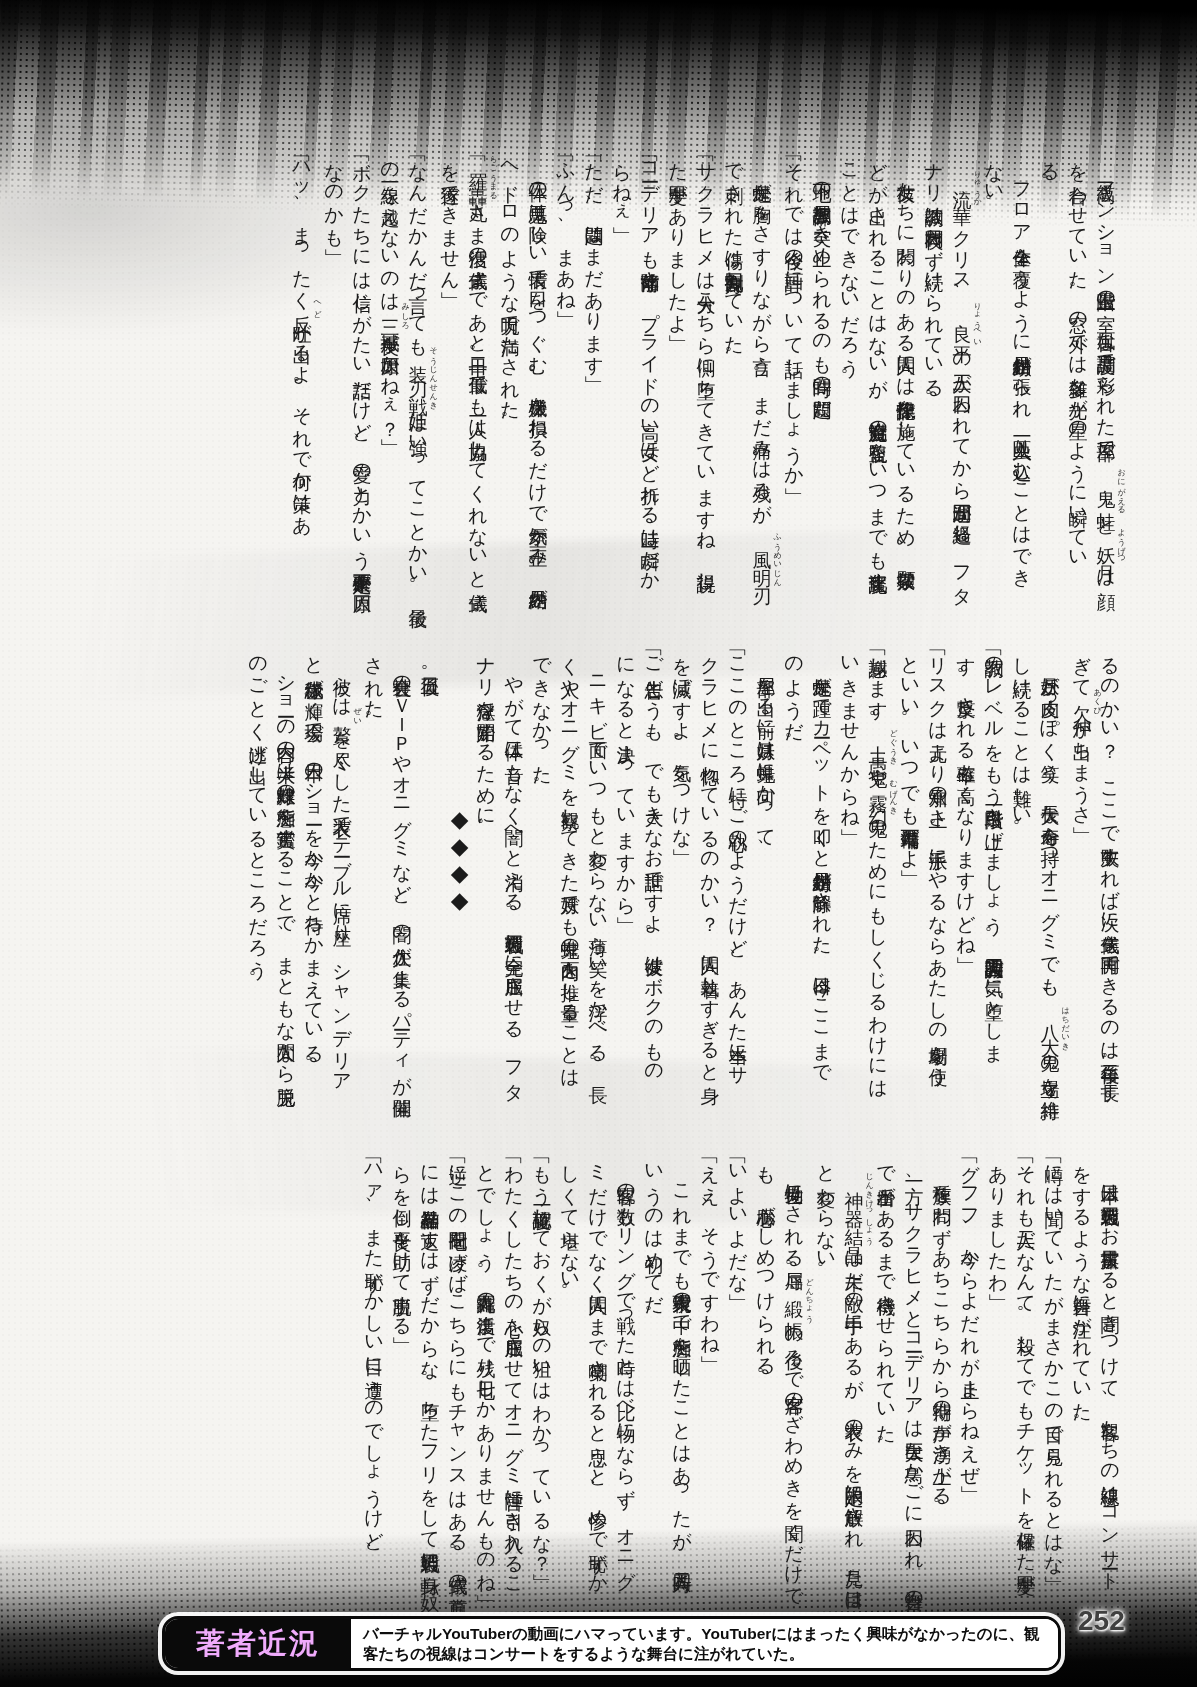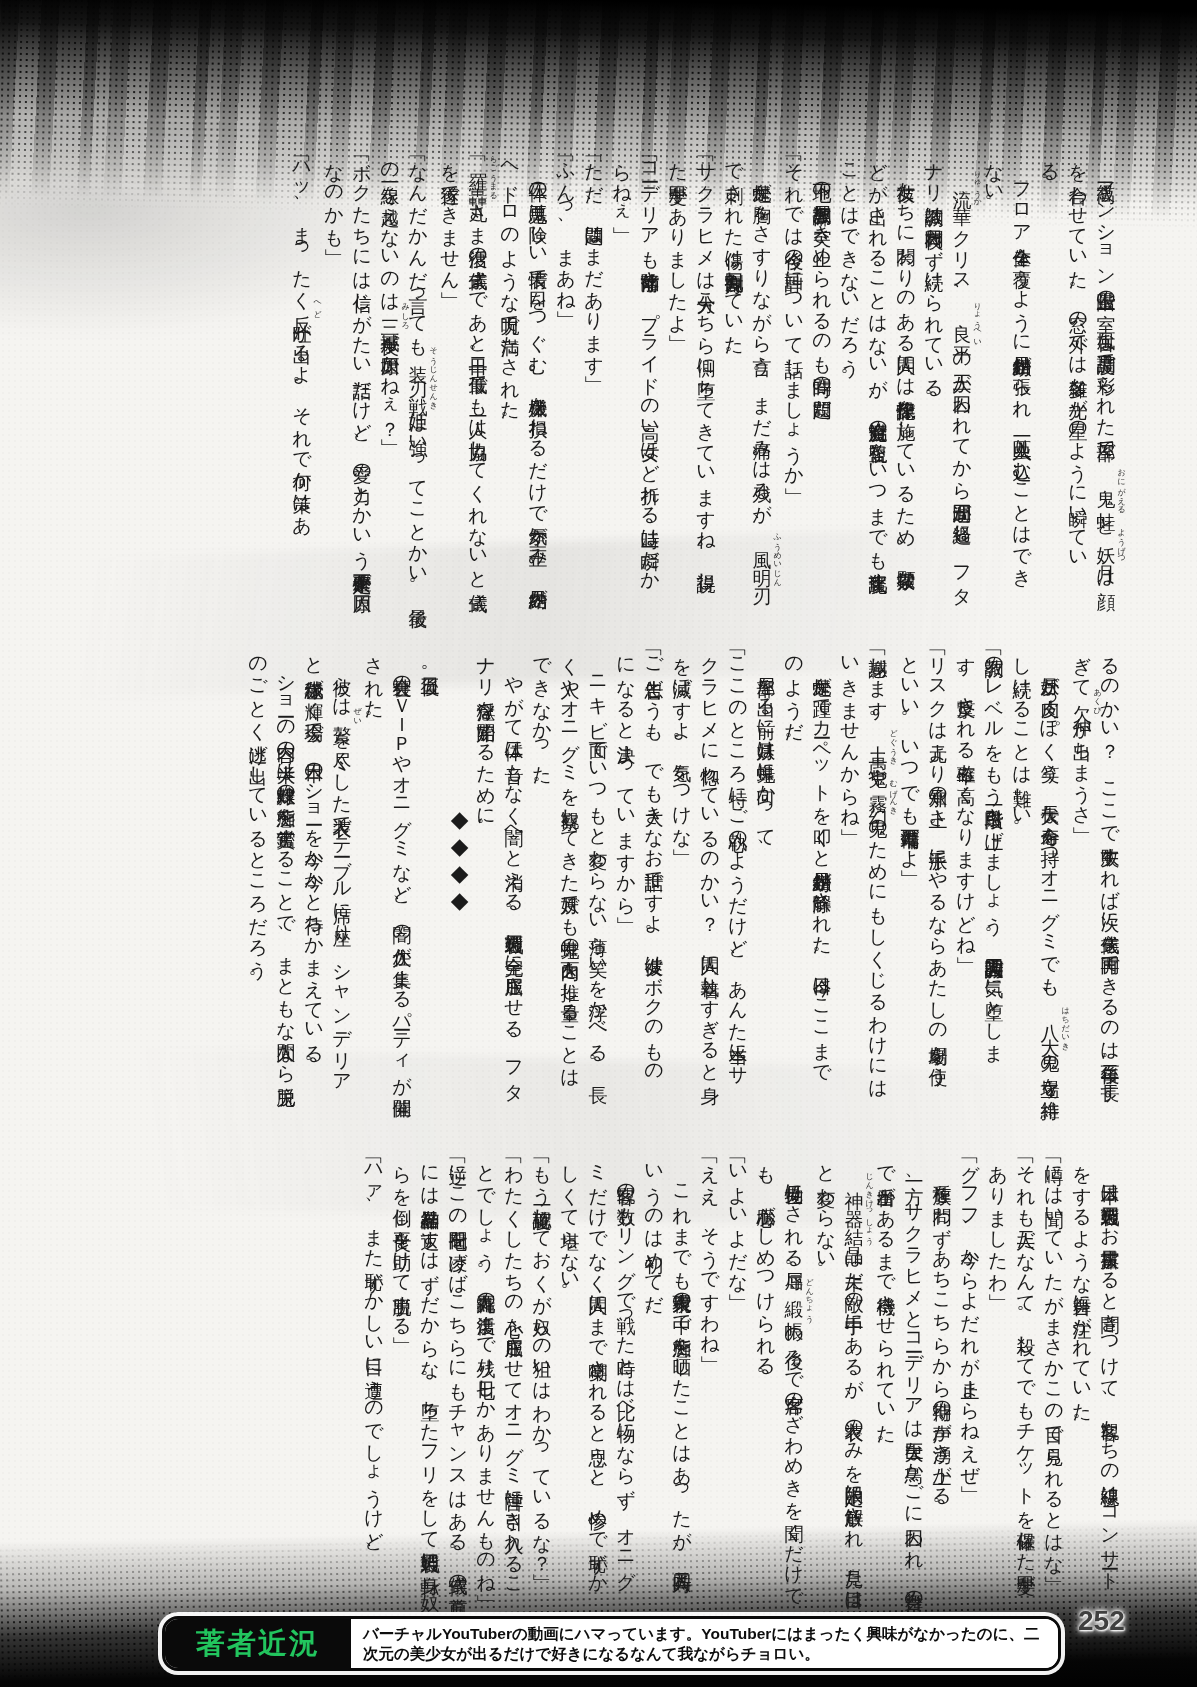--- a/index.html
+++ b/index.html
@@ -72,21 +72,21 @@
   #band3{top:1152px;}
 
   
   .footer-box{
     position:absolute;left:162px;top:1616px;width:893px;height:49px;z-index:5;
     background:#fff;border:3px solid #0a0a0a;border-radius:16px;
     box-shadow:0 0 0 4px rgba(255,255,255,0.95);
     display:flex;align-items:stretch;overflow:hidden;
   }
   .footer-label{
-    flex:0 0 auto;width:186px;background:#0a0a0a;color:#22c55e;
+    flex:0 0 auto;width:186px;background:#0a0a0a;color:#f0abfc;
     display:flex;align-items:center;justify-content:center;
     font-family:"Liberation Sans","DejaVu Sans",sans-serif;
     font-weight:bold;font-size:29px;letter-spacing:2px;
   }
   .footer-message{
     flex:1;background:#ffffff;color:#0d0d0d;
     font-family:"Liberation Sans","DejaVu Sans",sans-serif;
     font-weight:bold;font-size:15.5px;line-height:1.32;
     padding:3px 10px 2px 12px;display:flex;align-items:center;
   }
@@ -166,16 +166,16 @@
     <p>「ハァ、また恥ずかしい目に遭うのでしょうけど、</p>
   </div>
 
 <div class="art-bottom">
   <div class="dots"></div>
   <div class="fade"></div>
 </div>
 
 <div class="footer-box">
   <div class="footer-label">著者近況</div>
-  <div class="footer-message">バーチャルYouTuberの動画にハマっています。YouTuberにはまったく興味がなかったのに、二次元の美少女が出るだけで好きになるなんて我ながらチョロい。</div>
+  <div class="footer-message">バーチャルYouTuberの動画にハマっています。YouTuberにはまったく興味がなかったのに、観客たちの視線はコンサートをするような舞台に注がれていた。</div>
 </div>
 
 <div class="page-number">252</div>
 
 </body></html>

